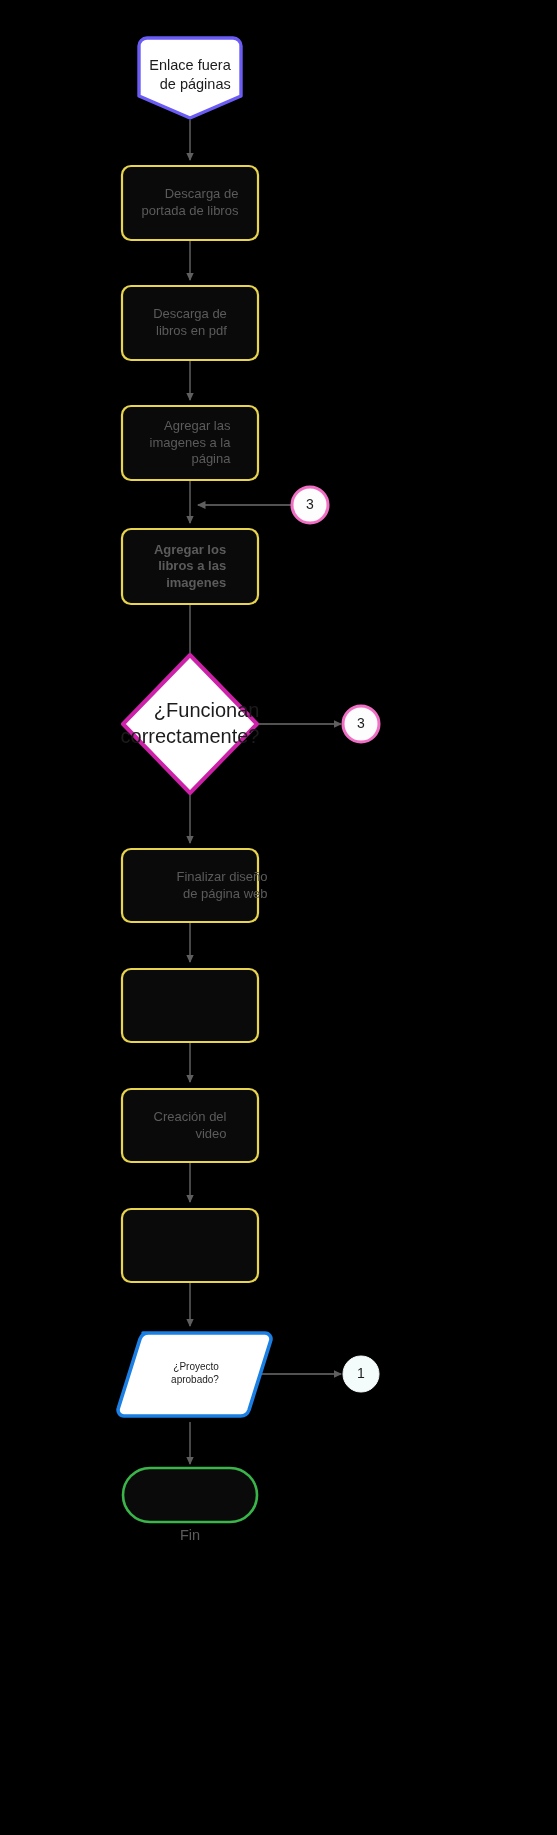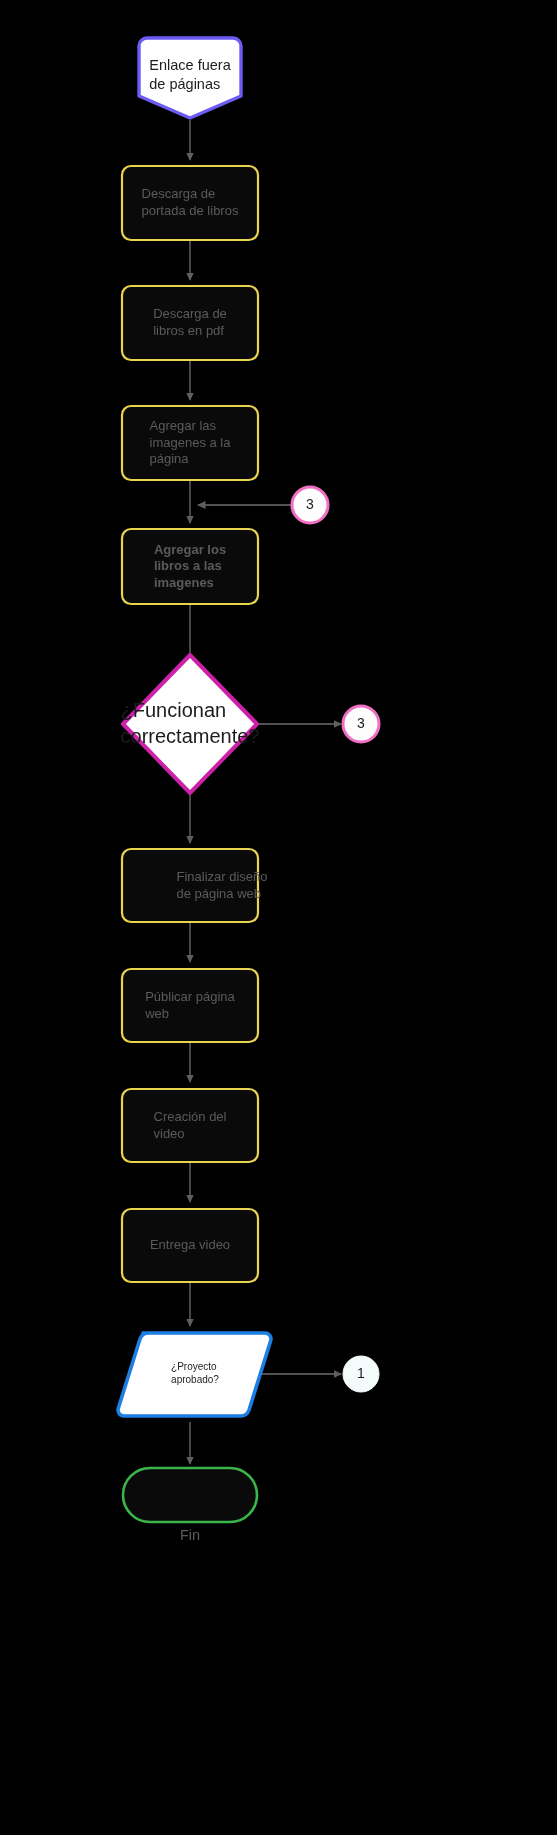--- a/index.html
+++ b/index.html
@@ -25,21 +25,21 @@
     left: 0; top: 0;
     width: 557px;
     height: 1835px;
     display: block;
   }
   .node-label {
     position: absolute;
     display: flex;
     align-items: center;
     justify-content: center;
-    text-align: left;
+    text-align: right;
     line-height: 1.28;
     white-space: pre-line;
     pointer-events: none;
   }
   .lbl-process {
     font-size: 13px;
     color: #5b5b5b;
   }
   .lbl-start {
     font-size: 14.5px;
@@ -186,27 +186,24 @@
   <div class="node-label lbl-process" style="left:122px; top:529px; width:136px; height:75px;font-weight:bold;">Agregar los
 libros a las
 imagenes</div>
 
   <div class="node-label lbl-decision" style="left:120px; top:694px; width:140px; height:60px;">¿Funcionan
 correctamente?</div>
 
   <div class="node-label lbl-process" style="left:120px; top:849px; width:140px; height:73px;padding-left:32px;">Finalizar diseño
 de página web</div>
 
-  <div class="node-label lbl-process" style="left:120px; top:969px; width:140px; height:73px;">Públicar página
-web</div>
 
   <div class="node-label lbl-process" style="left:122px; top:1089px; width:136px; height:73px;">Creación del
 video</div>
 
-  <div class="node-label lbl-process" style="left:122px; top:1209px; width:136px; height:73px;">Entrega video</div>
 
   <div class="node-label lbl-io" style="left:125px; top:1344px; width:140px; height:60px;">¿Proyecto
 aprobado?</div>
 
   <div class="node-label lbl-end" style="left:123px; top:1468px; width:134px; height:54px;">Fin</div>
 
   <div class="node-label lbl-conn" style="left:292px; top:487px; width:36px; height:36px;">3</div>
 
   <div class="node-label lbl-conn" style="left:343px; top:706px; width:36px; height:36px;">3</div>
 

